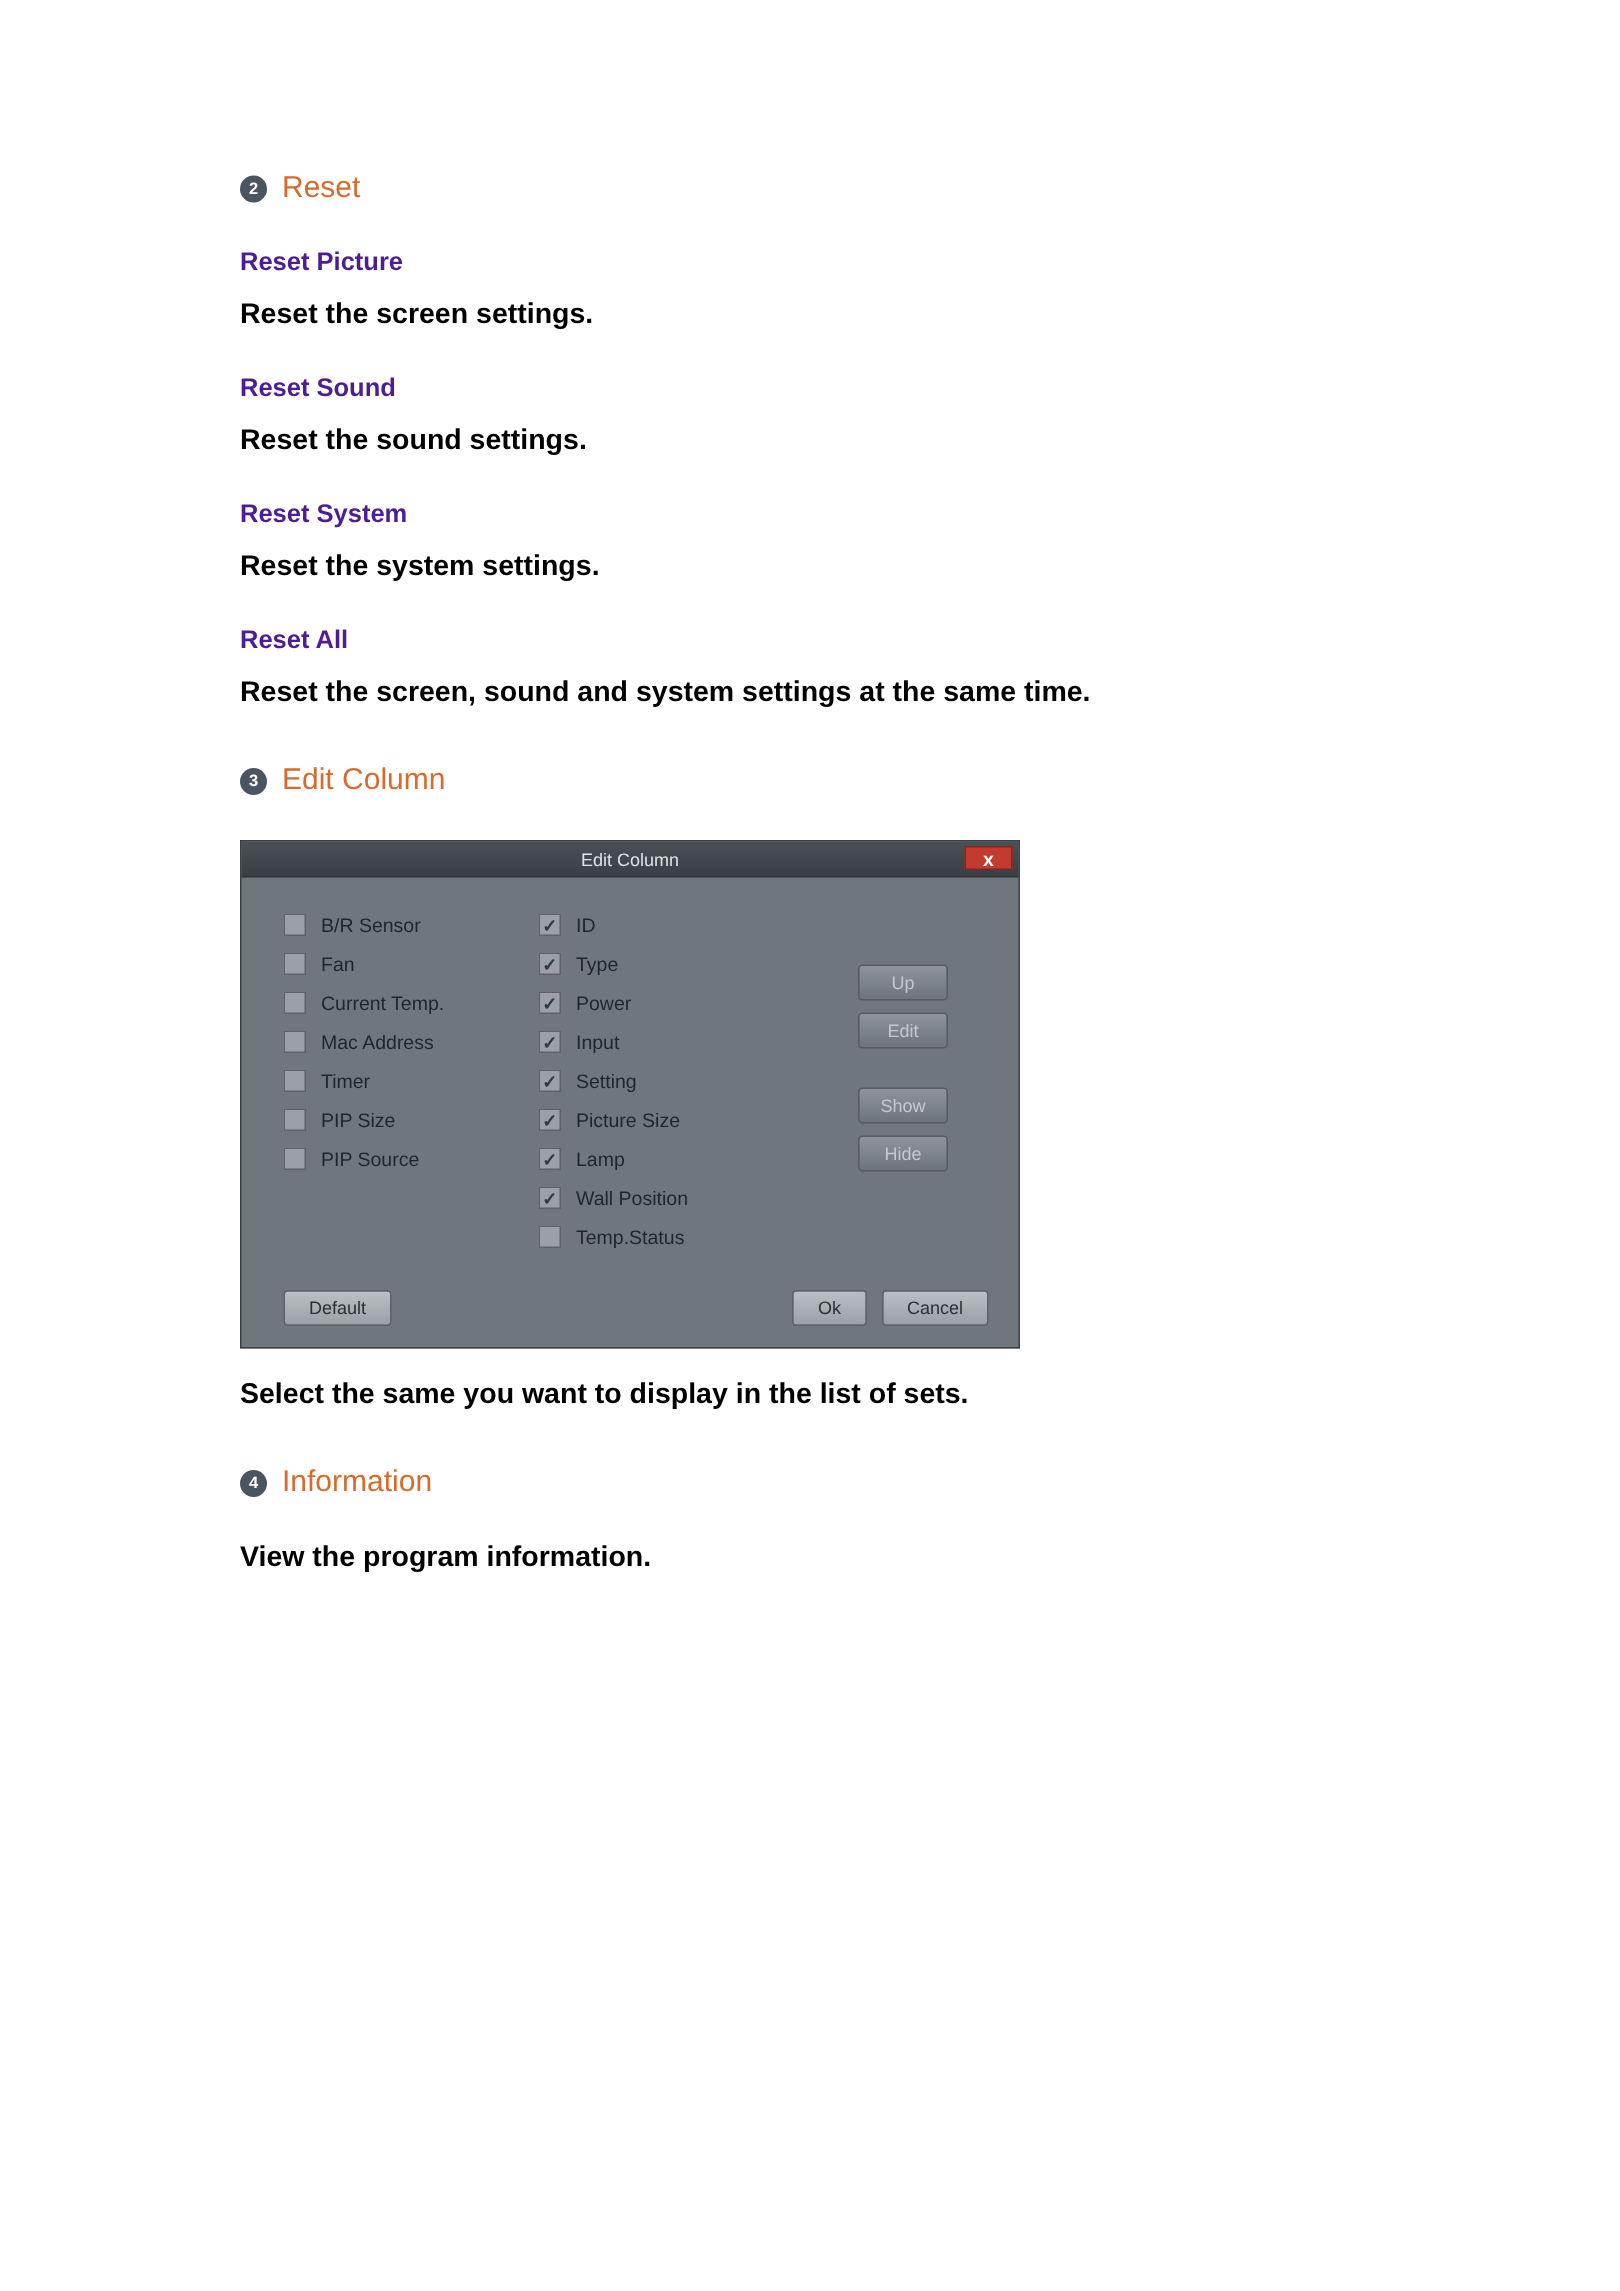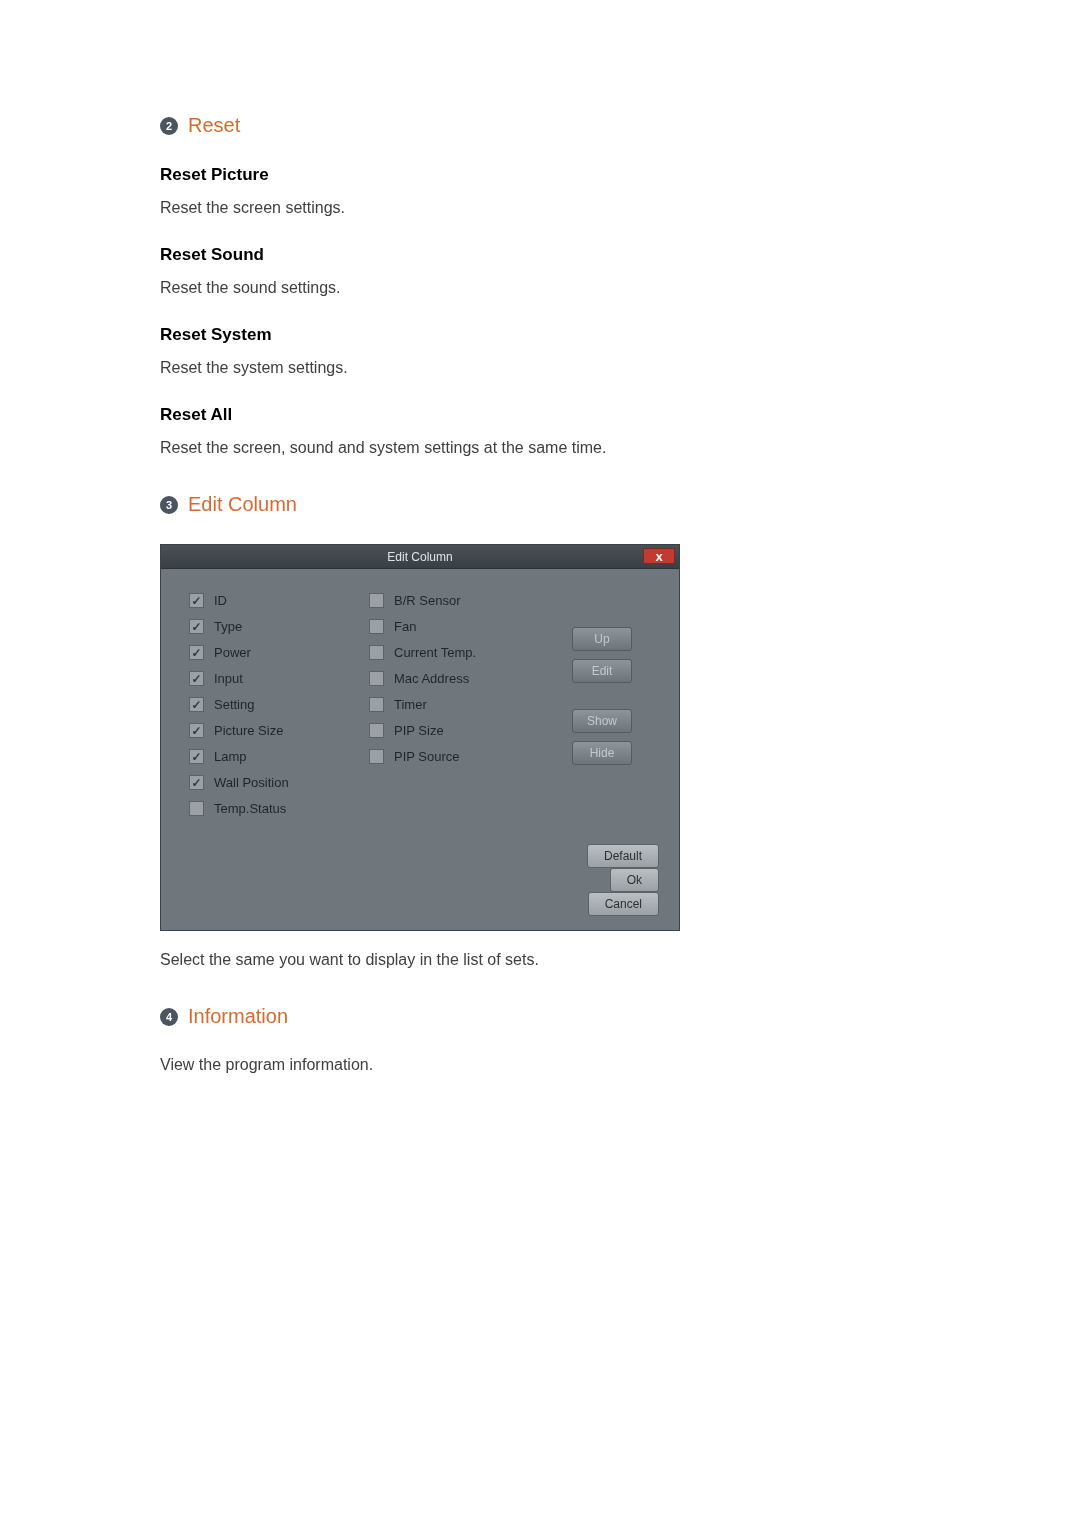--- a/index.html
+++ b/index.html
@@ -32,29 +32,30 @@
     align-items: center;
     justify-content: center;
     margin-right: 10px;
   }
   .section-title {
     color: #d96a2b;
     font-size: 20px;
     font-weight: normal;
   }
   .sub-heading {
+    color: #4c1d95;
+    font-size: 17px;
+    font-weight: bold;
+    margin-bottom: 14px;
+  }
+  .body-text {
     color: #000000;
-    font-size: 17px;
-    font-weight: bold;
-    margin-bottom: 14px;
-  }
-  .body-text {
-    color: #404040;
-    font-size: 16px;
+    font-size: 19px;
     margin-bottom: 28px;
+    font-weight: bold;
   }
 
   
   .dialog {
     width: 520px;
     margin-top: 6px;
     margin-bottom: 20px;
     border: 1px solid #3a4147;
     background: #6f777d;
   }
@@ -136,23 +137,22 @@
     border-radius: 3px;
     color: #c5c9cc;
     font-size: 12px;
     display: flex;
     align-items: center;
     justify-content: center;
   }
   .side-gap { height: 10px; }
   .dialog-footer {
     display: flex;
-    align-items: flex-end;
+    align-items: flex-start;
     padding: 28px 20px 14px 28px;
-    flex-direction: column;
   }
   .footer-spacer { flex: 1; }
   .dlg-btn {
     height: 24px;
     padding: 0 16px;
     background: linear-gradient(#b9bfc3, #9aa0a5);
     border: 1px solid #5c6266;
     border-radius: 3px;
     color: #2c3033;
     font-size: 12px;
@@ -191,20 +191,50 @@
   </div>
 
   <div class="dialog">
     <div class="dialog-titlebar">
       <span class="dialog-title">Edit Column</span>
       <div class="close-btn">
         <span>x</span>
       </div>
     </div>
     <div class="dialog-body">
+      <div class="col col-mid">
+        <div class="cb-row">
+            <span class="cb"></span>
+            <span class="cb-label">B/R Sensor</span>
+          </div>
+        <div class="cb-row">
+            <span class="cb"></span>
+            <span class="cb-label">Fan</span>
+          </div>
+        <div class="cb-row">
+            <span class="cb"></span>
+            <span class="cb-label">Current Temp.</span>
+          </div>
+        <div class="cb-row">
+            <span class="cb"></span>
+            <span class="cb-label">Mac Address</span>
+          </div>
+        <div class="cb-row">
+            <span class="cb"></span>
+            <span class="cb-label">Timer</span>
+          </div>
+        <div class="cb-row">
+            <span class="cb"></span>
+            <span class="cb-label">PIP Size</span>
+          </div>
+        <div class="cb-row">
+            <span class="cb"></span>
+            <span class="cb-label">PIP Source</span>
+          </div>
+      </div>
       <div class="col col-left">
         <div class="cb-row">
             <span class="cb checked"></span>
             <span class="cb-label">ID</span>
           </div>
         <div class="cb-row">
             <span class="cb checked"></span>
             <span class="cb-label">Type</span>
           </div>
         <div class="cb-row">
@@ -227,50 +257,20 @@
             <span class="cb checked"></span>
             <span class="cb-label">Lamp</span>
           </div>
         <div class="cb-row">
             <span class="cb checked"></span>
             <span class="cb-label">Wall Position</span>
           </div>
         <div class="cb-row">
             <span class="cb"></span>
             <span class="cb-label">Temp.Status</span>
-          </div>
-      </div>
-      <div class="col col-mid">
-        <div class="cb-row">
-            <span class="cb"></span>
-            <span class="cb-label">B/R Sensor</span>
-          </div>
-        <div class="cb-row">
-            <span class="cb"></span>
-            <span class="cb-label">Fan</span>
-          </div>
-        <div class="cb-row">
-            <span class="cb"></span>
-            <span class="cb-label">Current Temp.</span>
-          </div>
-        <div class="cb-row">
-            <span class="cb"></span>
-            <span class="cb-label">Mac Address</span>
-          </div>
-        <div class="cb-row">
-            <span class="cb"></span>
-            <span class="cb-label">Timer</span>
-          </div>
-        <div class="cb-row">
-            <span class="cb"></span>
-            <span class="cb-label">PIP Size</span>
-          </div>
-        <div class="cb-row">
-            <span class="cb"></span>
-            <span class="cb-label">PIP Source</span>
           </div>
       </div>
       <div class="col col-right">
         <div class="side-btn">Up</div>
         <div class="side-btn">Edit</div>
         <div class="side-gap"></div>
         <div class="side-btn">Show</div>
         <div class="side-btn">Hide</div>
       </div>
     </div>

